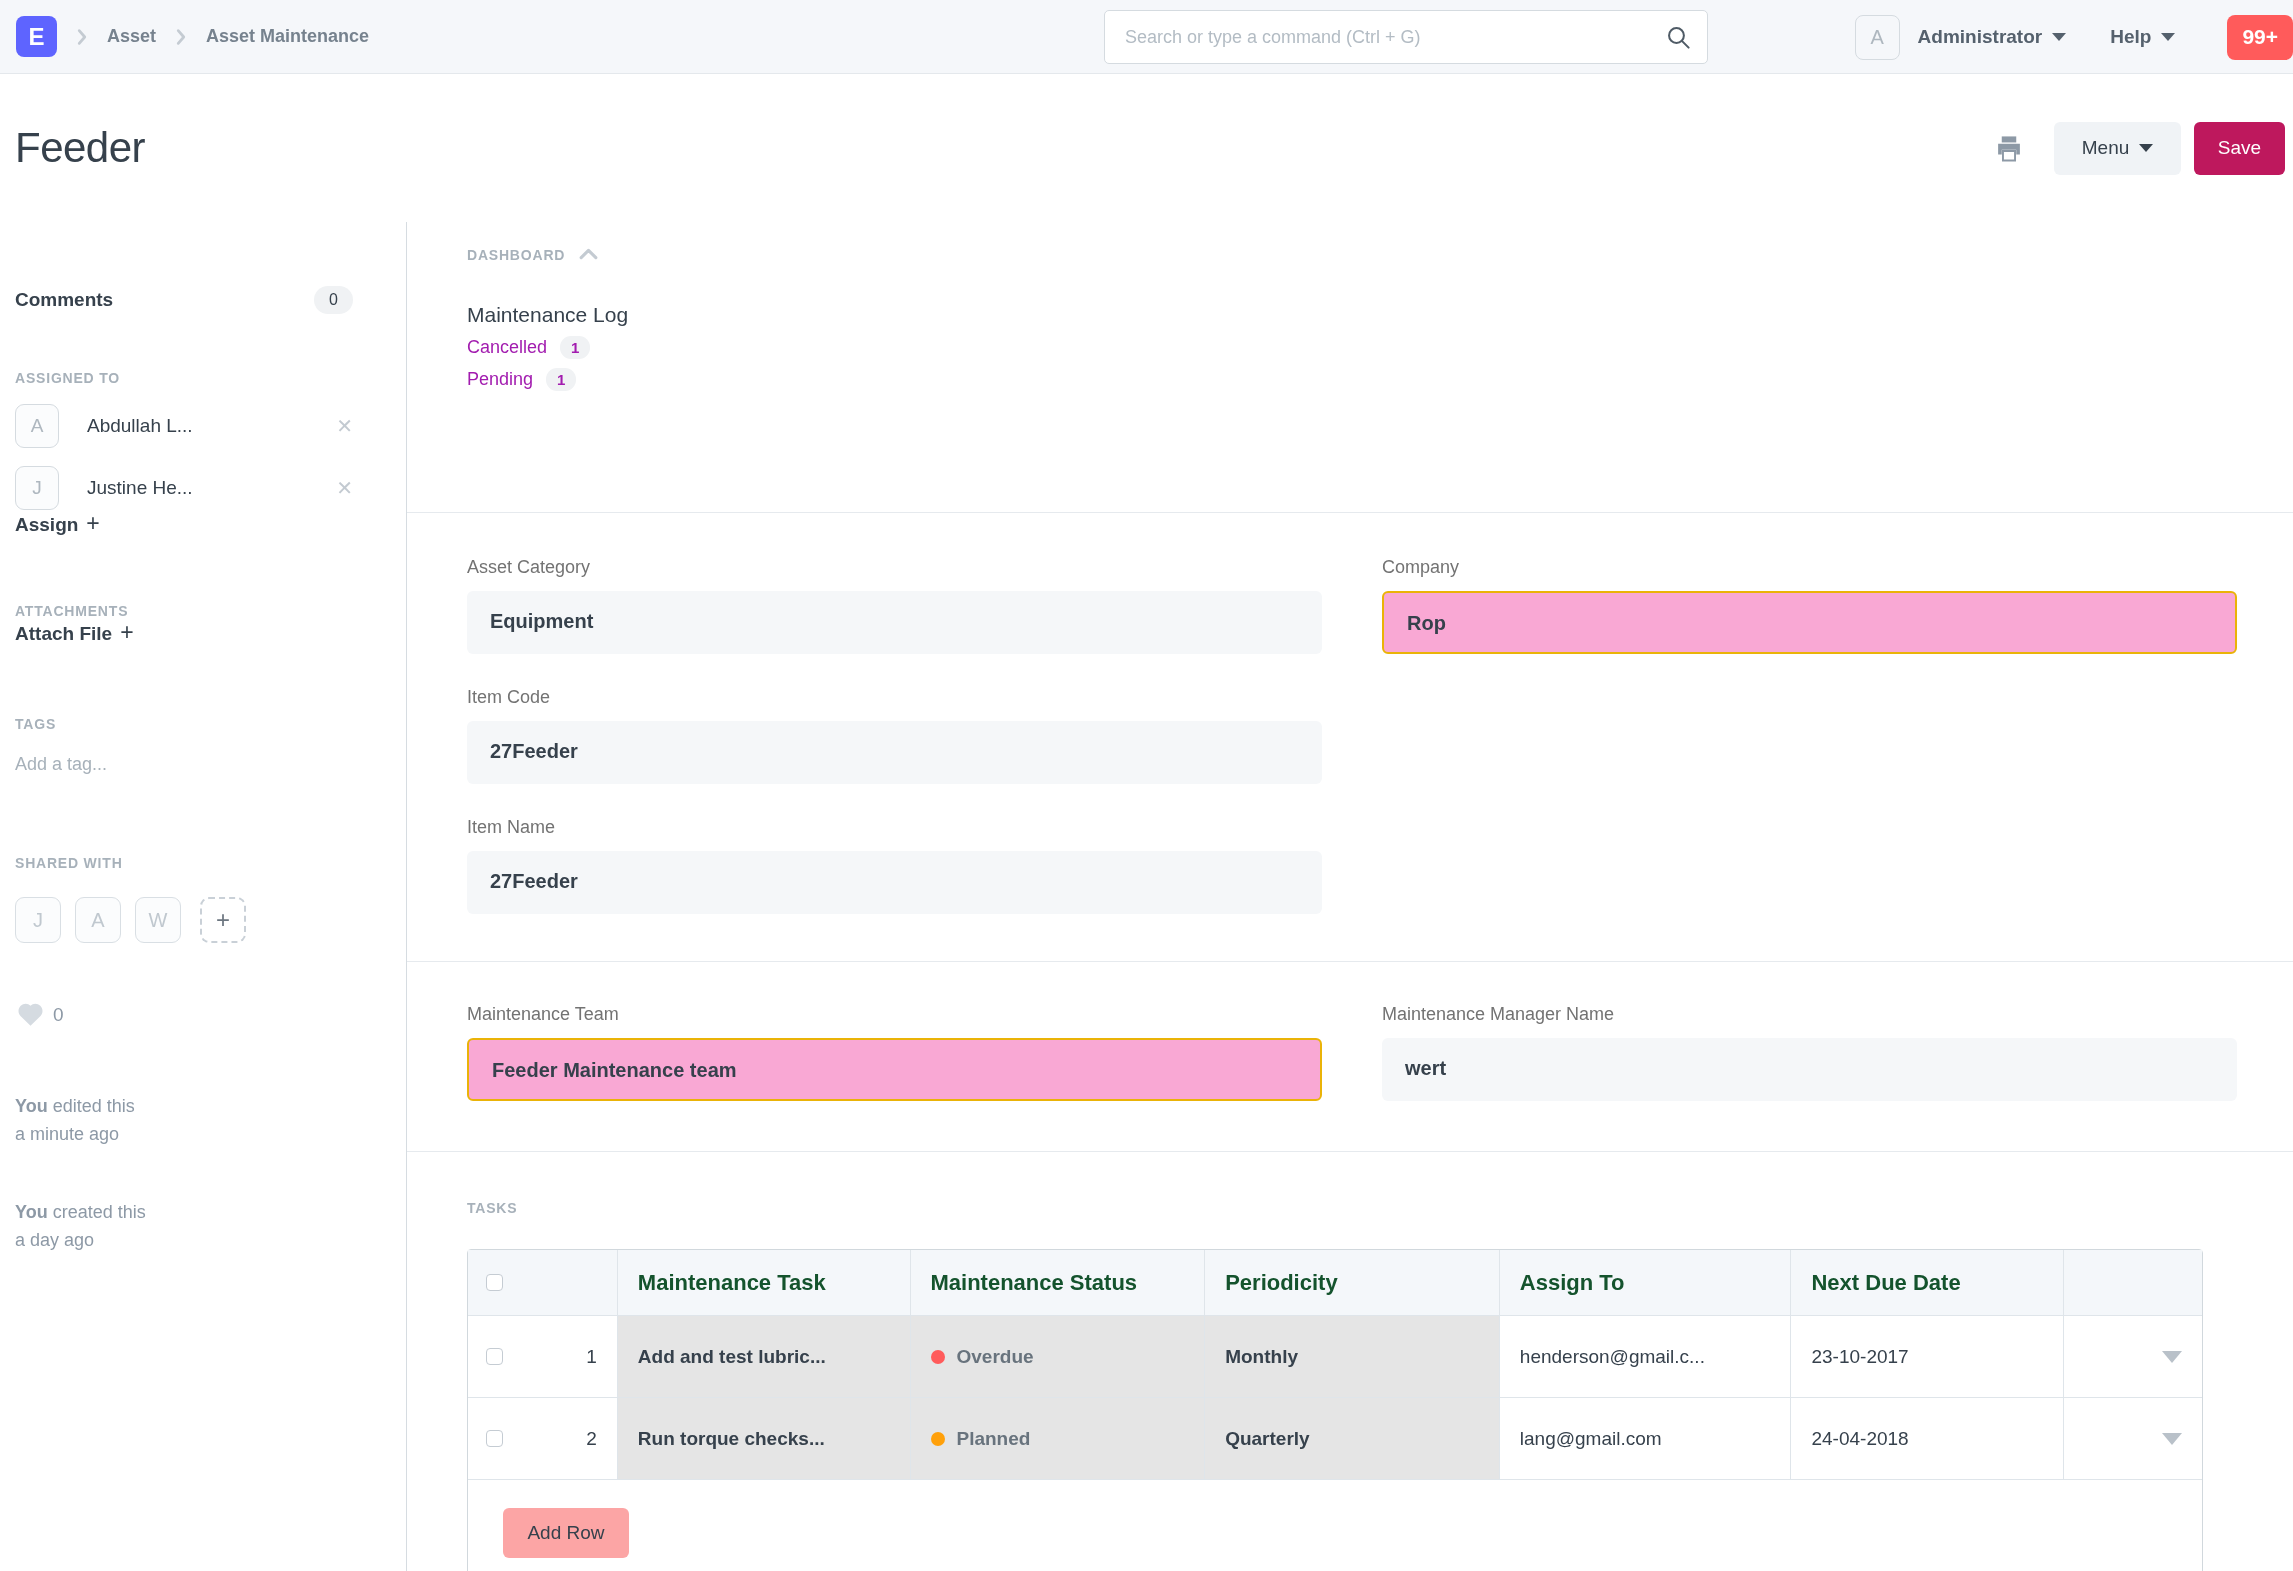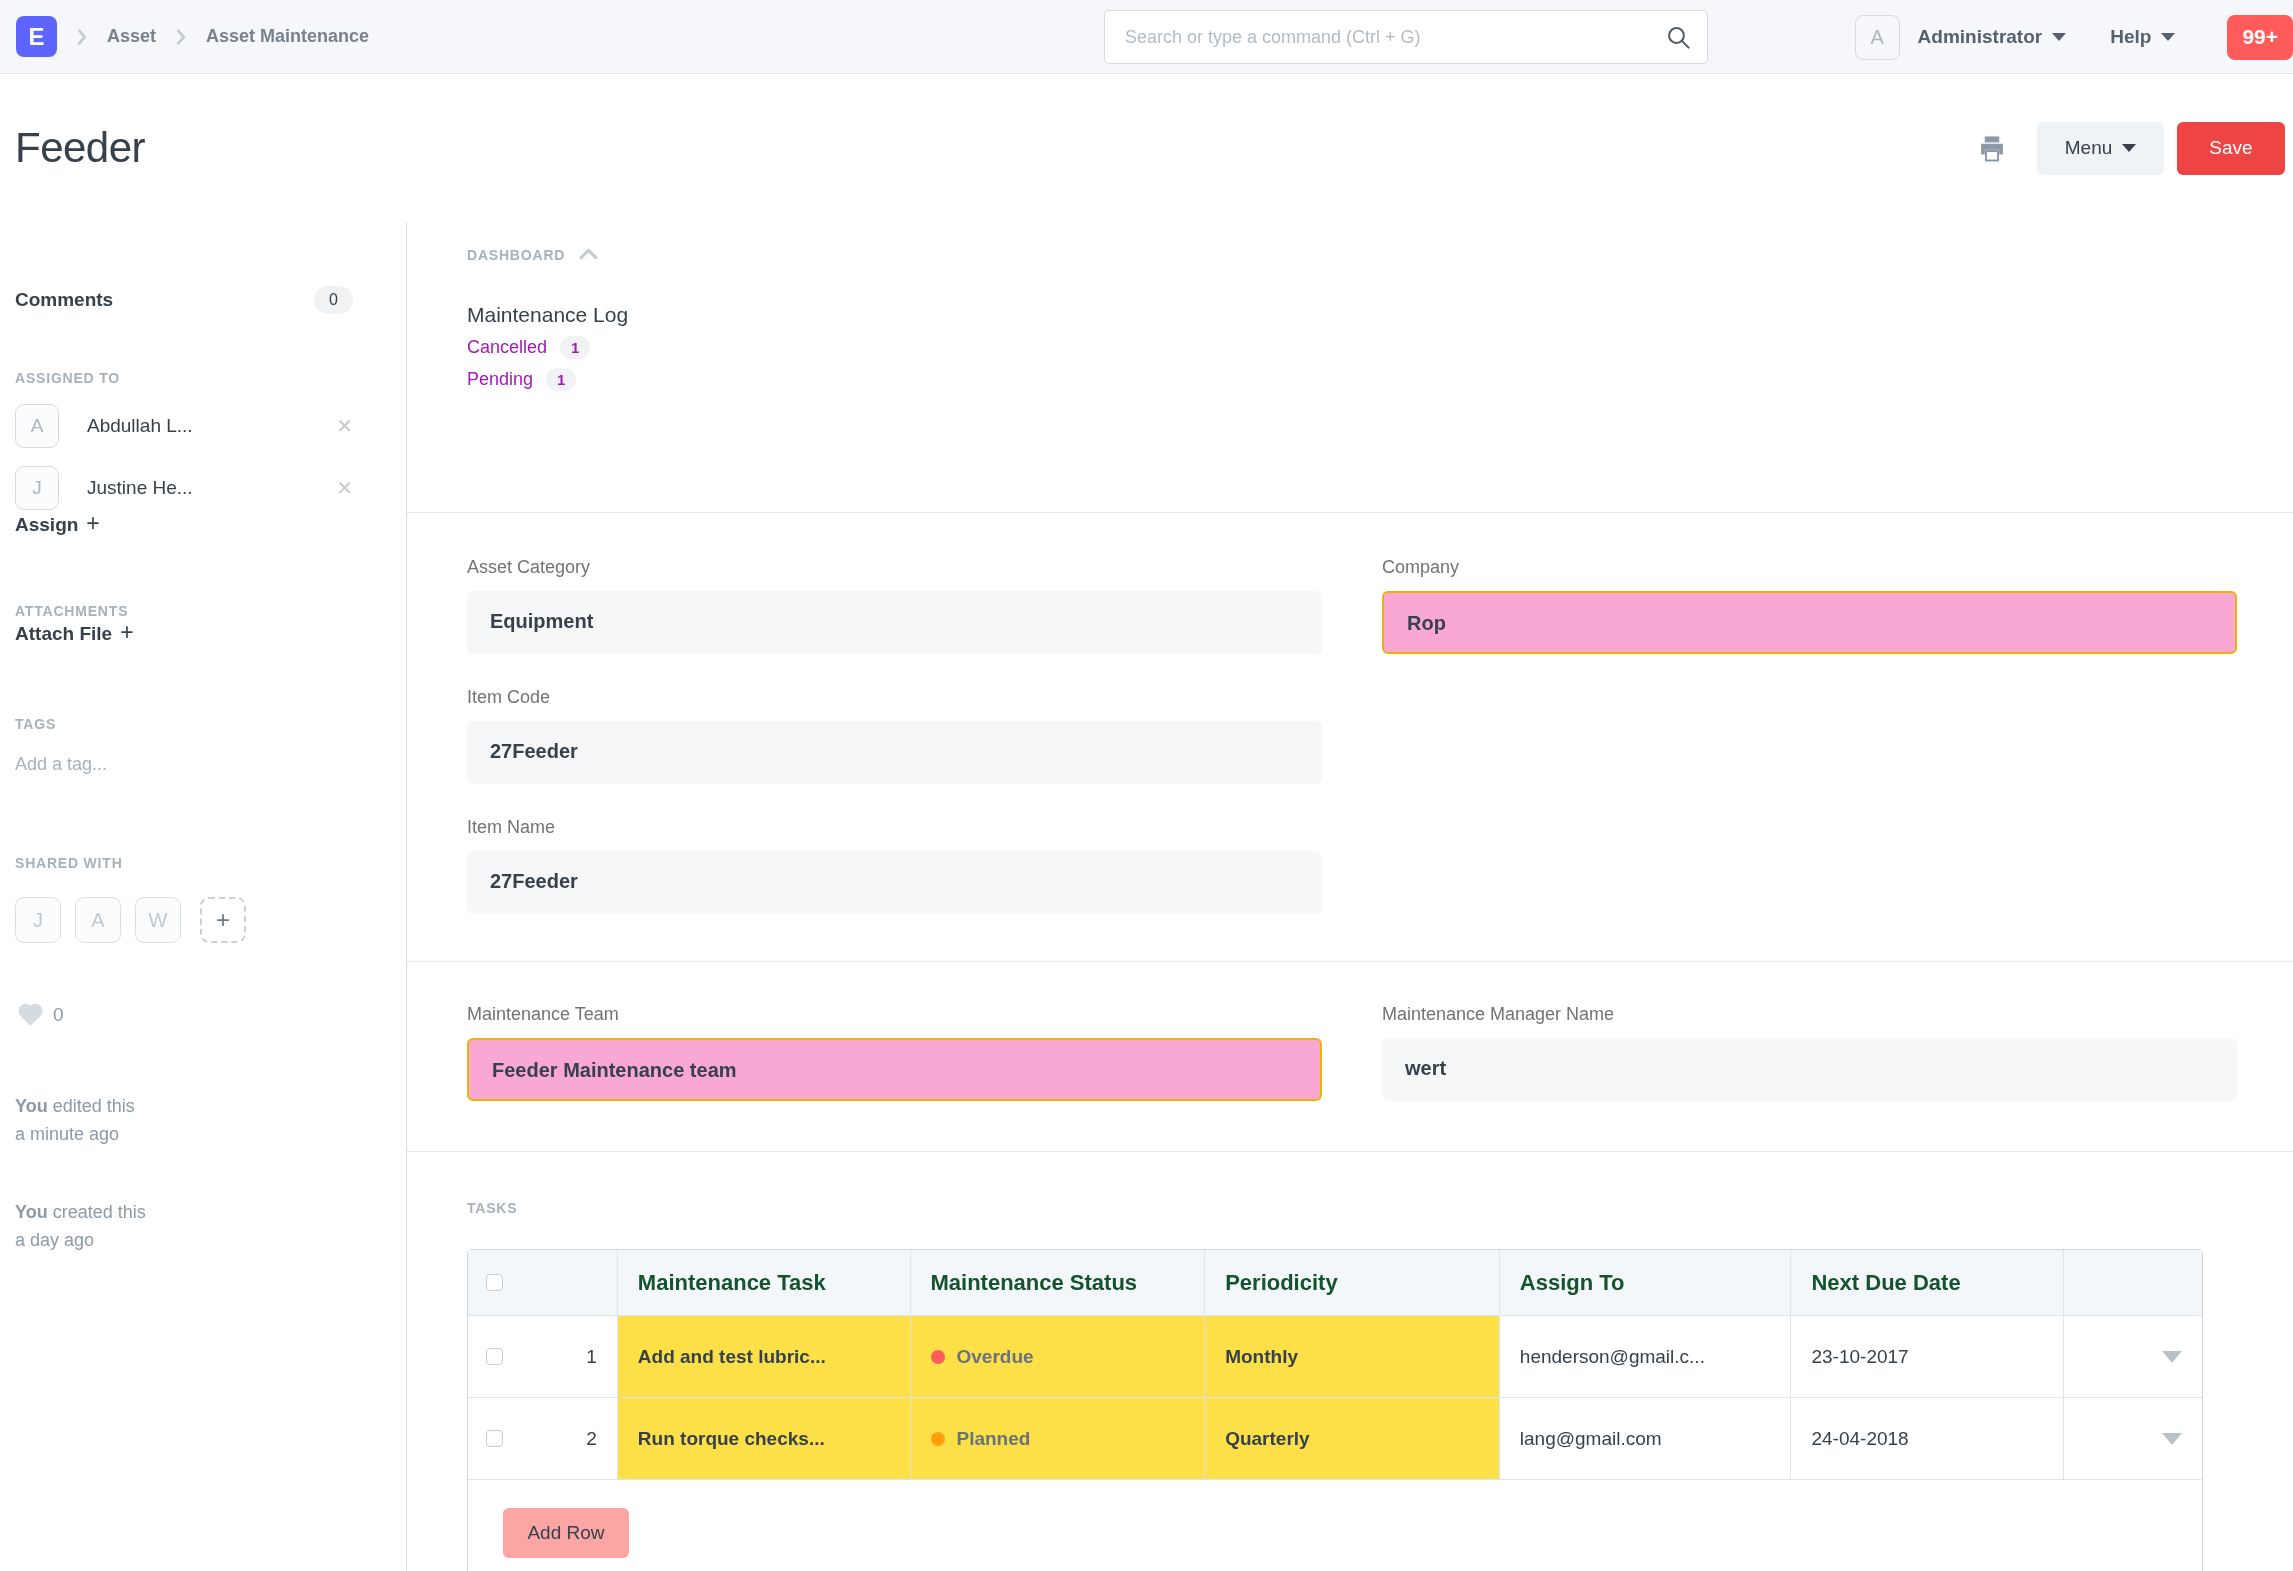--- a/index.html
+++ b/index.html
@@ -35,21 +35,21 @@
   
   .page-head { height:148px; background:#fff; display:flex; align-items:center;
     justify-content:space-between; padding:0 8px 0 15px; }
   .page-title { font-size:42px; font-weight:500; color:#36414c; letter-spacing:-0.5px; }
   .head-actions { display:flex; align-items:center; }
   .print-btn { margin-right:30px; cursor:pointer; display:flex; }
   .btn { height:53px; border-radius:6px; font-size:19px; display:flex; align-items:center;
     justify-content:center; cursor:pointer; border:none;
     font-family:"Liberation Sans","DejaVu Sans",sans-serif; }
   .btn-menu { background:#f0f3f6; color:#36414c; width:127px; margin-right:13px; }
-  .btn-save { background:#ef4444; color:#fff; width:108px; font-weight:400; }
+  .btn-save { background:#be185d; color:#fff; width:91px; font-weight:400; }
 
   
   .layout { display:flex; height:1349px; }
   .sidebar { width:407px; min-width:407px; border-right:1px solid #d6dce1;
     padding:64px 15px 0 15px; }
   .main { flex:1; }
 
   
   .comments-row { display:flex; align-items:center; justify-content:space-between; padding-right:38px; }
   .comments-label { font-size:19px; font-weight:bold; cursor:pointer; }
@@ -108,21 +108,21 @@
   .grid-table { width:1736px; border:1px solid #d1d8dd; border-radius:4px; margin-top:33px; }
   .g-row { display:flex; border-bottom:1px solid #dfe5ea; }
   .g-row.header { background:#f4f7fa; height:66px; }
   .g-row.body { height:82px; background:#fff; }
   .g-cell { border-right:1px solid #dfe5ea; display:flex; align-items:center; padding:0 20px;
     overflow:hidden; white-space:nowrap; }
   .g-cell:last-child { border-right:none; }
   .c0 { width:150px; justify-content:space-between; padding:0 20px 0 18px; }
   .c1 { width:293px; } .c2 { width:295px; } .c3 { width:295px; }
   .c4 { width:292px; } .c5 { width:273px; } .c6 { width:138px; justify-content:flex-end; }
-  .cream { background:#fde047; }
+  .cream { background:#e5e5e5; }
   .g-head-label { font-size:22px; font-weight:700; color:#14532d; }
   .checkbox { width:17px; height:17px; border:1.5px solid #c5ccd3; border-radius:4px;
     background:#fff; cursor:pointer; flex:none; }
   .row-idx { font-size:19px; color:#36414c; }
   .cell-bold { font-size:19px; font-weight:bold; color:#36414c; }
   .cell-plain { font-size:19px; color:#36414c; }
   .status-dot { width:14px; height:14px; border-radius:50%; margin-right:12px; flex:none; }
   .status-text { font-size:19px; font-weight:bold; color:#68737d; }
   .row-caret { width:0; height:0; border-left:10px solid transparent;
     border-right:10px solid transparent; border-top:12px solid #b9c1c9; cursor:pointer; }

